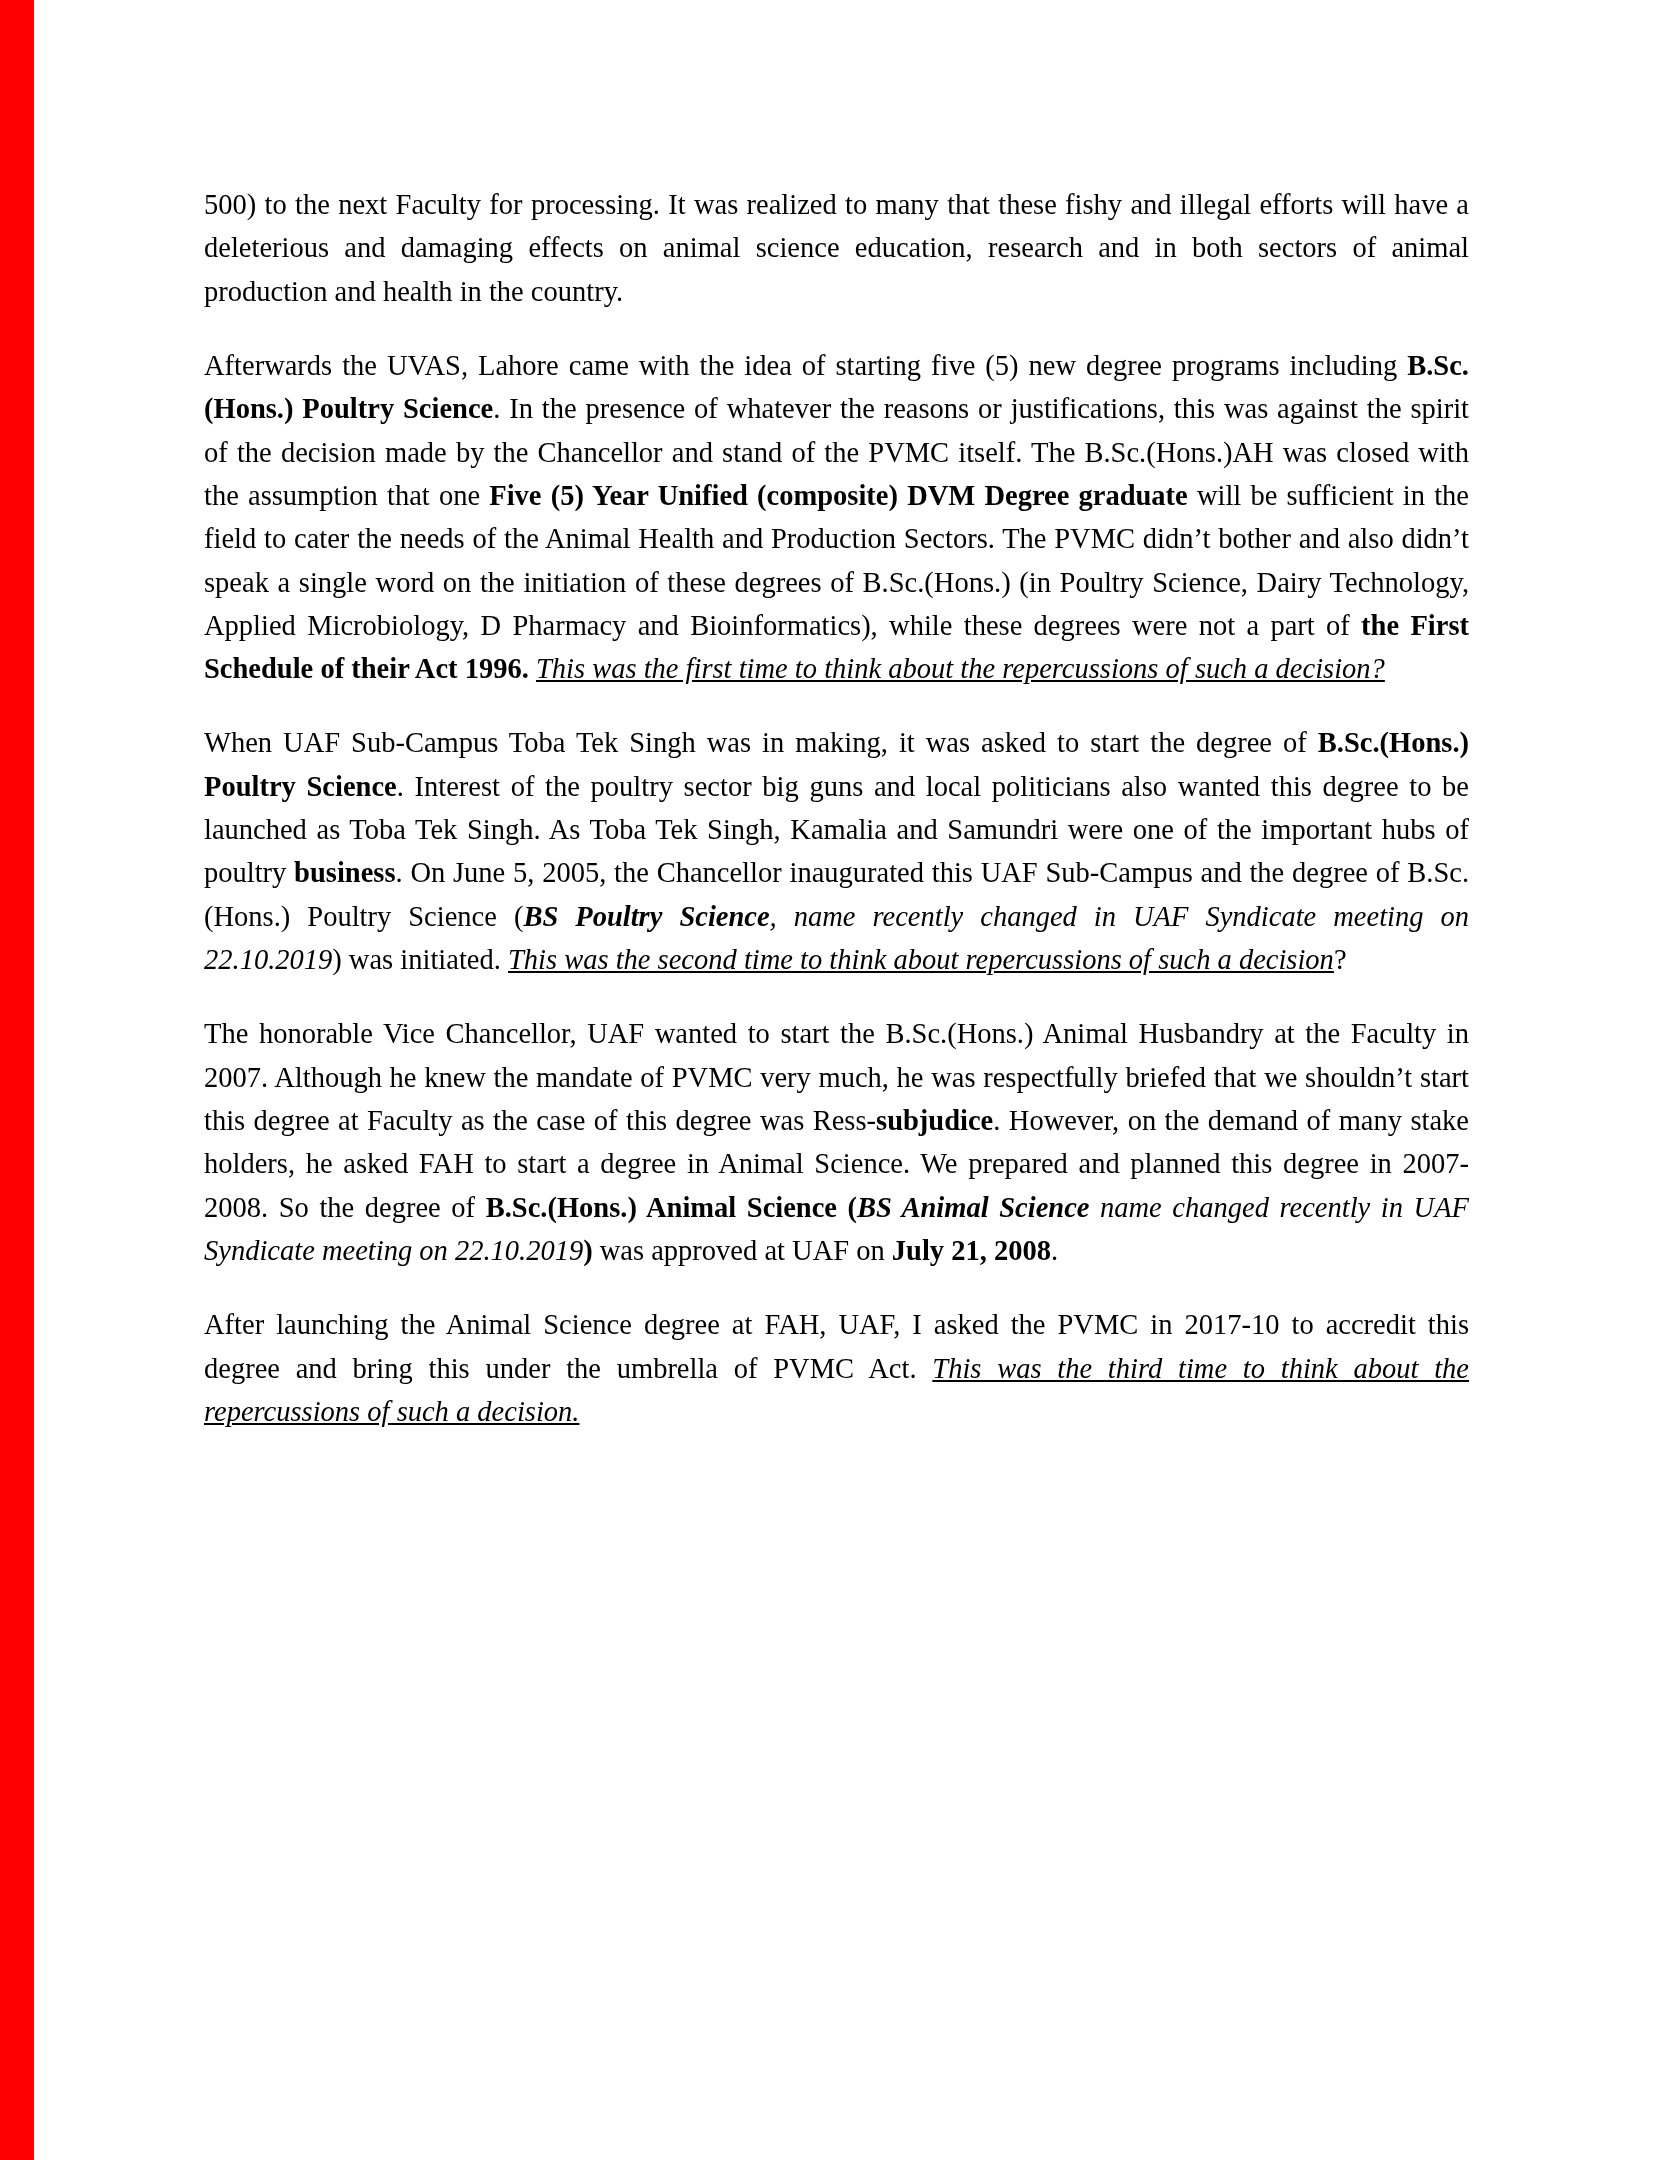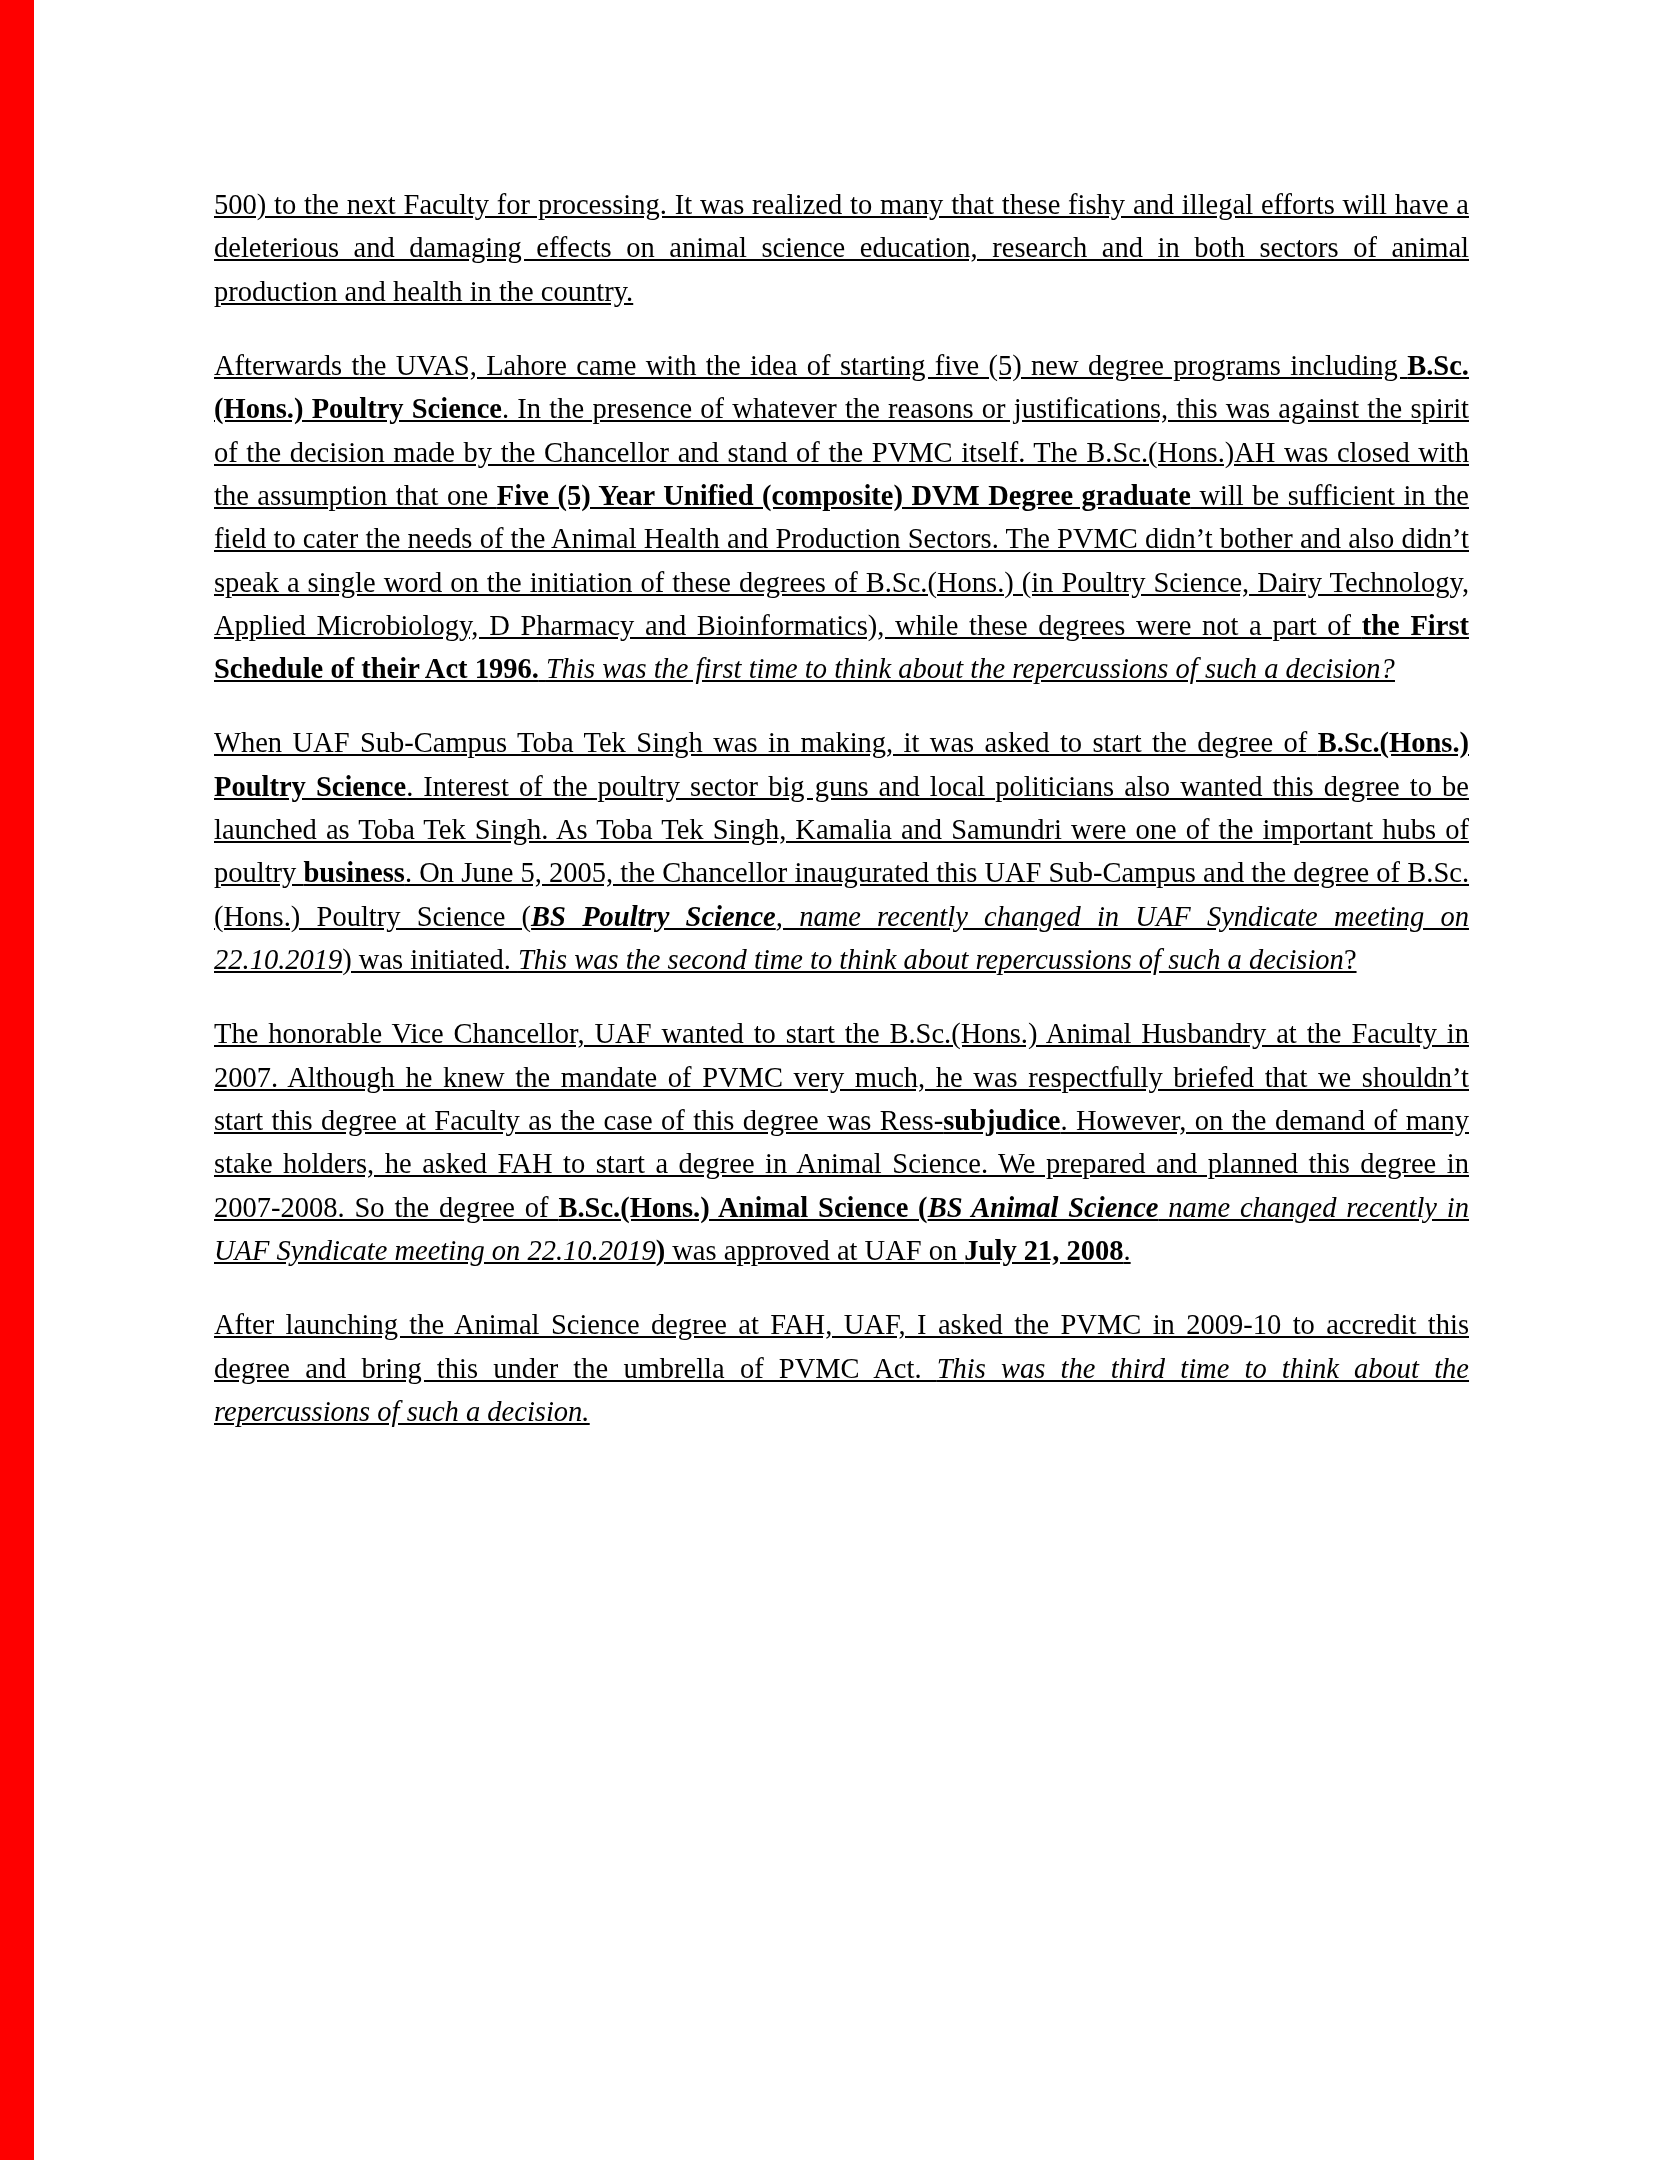--- a/index.html
+++ b/index.html
@@ -22,41 +22,40 @@
     width: 34px;
     height: 2160px;
   }
   .content {
     position: absolute;
     left: 196px;
     top: 183px;
     width: 1273px;
   }
   .content p {
-    margin: 0 0 31px 18px;
+    margin: 0 0 31px 8px;
     font-size: 28.5px;
     line-height: 1.52;
     text-align: justify;
     text-justify: inter-word;
-    text-decoration: underline;
   }
   .b { font-weight: 700; }
   .i { font-style: italic; }
   .u { text-decoration: underline; }
 </style>
 </head>
 <body style="background: rgb(255, 255, 255); color: rgb(0, 0, 0);">
 
 <div class="red-bar" style="background: rgb(254, 0, 0);"></div>
 
 <div class="content">
 
   <p><span>500) to the next Faculty for processing. It was realized to many that these fishy and illegal efforts will have a deleterious and damaging effects on animal science education, research and in both sectors of animal production and health in the country.</span></p>
 
   <p><span>Afterwards the UVAS, Lahore came with the idea of starting five (5) new degree programs including </span><span class="b">B.Sc.(Hons.) Poultry Science</span><span>. In the presence of whatever the reasons or justifications, this was against the spirit of the decision made by the Chancellor and stand of the PVMC itself. The B.Sc.(Hons.)AH was closed with the assumption that one </span><span class="b">Five (5) Year Unified (composite) DVM Degree graduate</span><span> will be sufficient in the field to cater the needs of the Animal Health and Production Sectors. The PVMC didn’t bother and also didn’t speak a single word on the initiation of these degrees of B.Sc.(Hons.) (in Poultry Science, Dairy Technology, Applied Microbiology, D Pharmacy and Bioinformatics), while these degrees were not a part of </span><span class="b">the First Schedule of their Act 1996.</span><span> </span><span class="i u">This was the first time to think about the repercussions of such a decision?</span></p>
 
   <p><span>When UAF Sub-Campus Toba Tek Singh was in making, it was asked to start the degree of </span><span class="b">B.Sc.(Hons.) Poultry Science</span><span>. Interest of the poultry sector big guns and local politicians also wanted this degree to be launched as Toba Tek Singh. As Toba Tek Singh, Kamalia and Samundri were one of the important hubs of poultry </span><span class="b">business</span><span>. On June 5, 2005, the Chancellor inaugurated this UAF Sub-Campus and the degree of B.Sc.(Hons.) Poultry Science (</span><span class="b i">BS Poultry Science</span><span class="i">, name recently changed in UAF Syndicate meeting on 22.10.2019</span><span>) was initiated. </span><span class="i u">This was the second time to think about repercussions of such a decision</span><span>?</span></p>
 
   <p><span>The honorable Vice Chancellor, UAF wanted to start the B.Sc.(Hons.) Animal Husbandry at the Faculty in 2007. Although he knew the mandate of PVMC very much, he was respectfully briefed that we shouldn’t start this degree at Faculty as the case of this degree was Ress-</span><span class="b">subjudice</span><span>. However, on the demand of many stake holders, he asked FAH to start a degree in Animal Science. We prepared and planned this degree in 2007-2008. So the degree of </span><span class="b">B.Sc.(Hons.) Animal Science (</span><span class="b i">BS Animal Science</span><span class="i"> name changed recently in UAF Syndicate meeting on 22.10.2019</span><span class="b">)</span><span> was approved at UAF on </span><span class="b">July 21, 2008</span><span>.</span></p>
 
-  <p><span>After launching the Animal Science degree at FAH, UAF, I asked the PVMC in 2009-10 to accredit this degree and bring this under the umbrella of PVMC Act. </span><span class="i u">This was the third time to think about the repercussions of such a decision.</span></p>
+  <p><span>After launching the Animal Science degree at FAH, UAF, I asked the PVMC in 2017-10 to accredit this degree and bring this under the umbrella of PVMC Act. </span><span class="i u">This was the third time to think about the repercussions of such a decision.</span></p>
 
 </div>
 
 </body></html>

